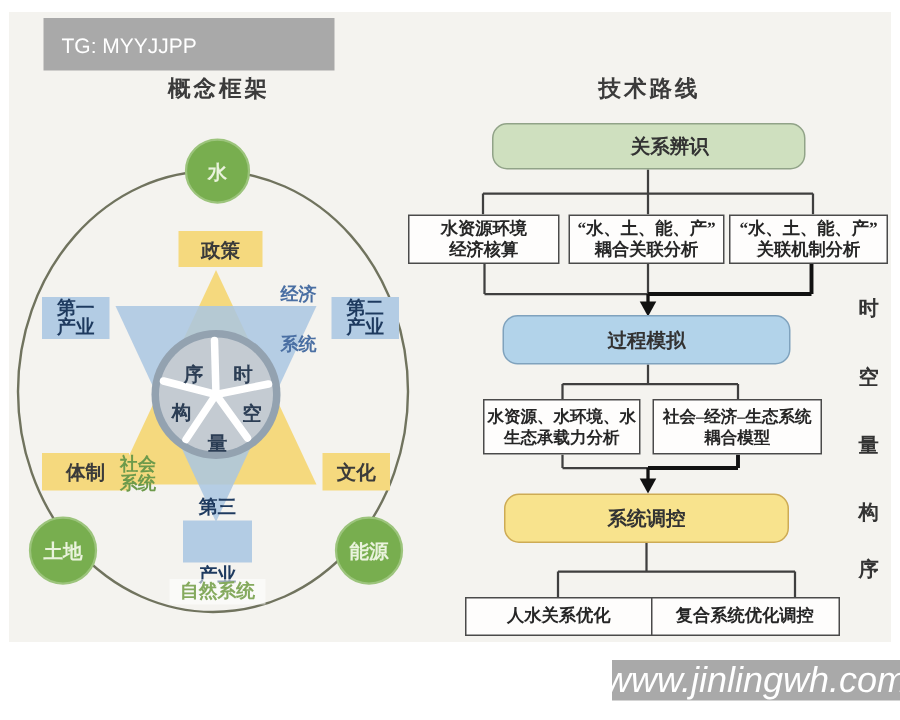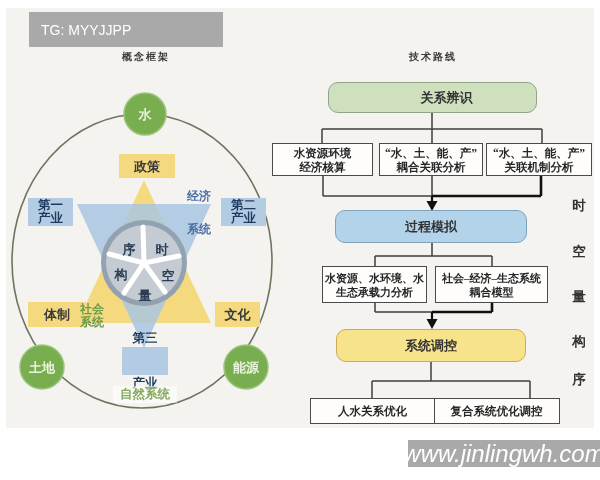--- a/index.html
+++ b/index.html
@@ -1,21 +1,21 @@
 <!DOCTYPE html>
 <html style="--bg_canvas: #f4f3ef; --badge_bg: #a9a9a9; --badge_text: #ffffff; --node_green: #78ae4f; --node_green_stroke: #9cc47c; --node_green_text: #eaf3dd; --ellipse_stroke: #70735e; --yellow: #f5d97e; --blue_box: #b3cce4; --blue_box_text: #1e3a5f; --blue_triangle: #a9c6e2; --wheel_ring: #93a2b0; --wheel_fill: #c4cbd2; --wheel_text: #2c3e55; --econ_text: #4a6fa3; --social_text: #6d9a4b; --natural_text: #85aa5e; --stage_green: #cfe0bf; --stage_green_border: #91a388; --stage_blue: #b2d3ea; --stage_blue_border: #7fa2bd; --stage_yellow: #f8e38d; --stage_yellow_border: #cdab55; --box_border: #4a4a4a; --box_text: #262626; --line: #3f3f3f; --line_dark: #111111; --title_text: #3b3b3b;"><head>
 <meta charset="utf-8">
 <style>
   html,body{margin:0;padding:0;}
   body{font-family:"Liberation Serif","DejaVu Serif",serif;background:#fff;}
   .stage{position:relative;width:600px;height:480px;background:#fff;overflow:hidden;}
   .canvas-bg{position:absolute;left:6px;top:8px;width:588px;height:420px;background:var(--bg_canvas);}
   .abs{position:absolute;box-sizing:border-box;}
   .flexc{display:flex;flex-direction:column;align-items:center;justify-content:center;text-align:center;}
-  .panel-title{font-size:10px;font-weight:bold;color:var(--title_text);letter-spacing:2px;text-align:center;}
+  .panel-title{font-size:15px;font-weight:bold;color:var(--title_text);letter-spacing:2px;text-align:center;}
   .nodebox{font-weight:bold;line-height:13px;}
   .ybox{background:var(--yellow);color:#3a3a3a;font-size:13px;}
   .bbox{background:var(--blue_box);color:var(--blue_box_text);font-size:12.5px;}
   .side-label{font-weight:bold;font-size:12px;line-height:13px;}
   .econ{color:var(--econ_text);}
   .social{color:var(--social_text);}
   .natural{color:var(--natural_text);font-size:12.5px;background:rgba(255,255,255,.55);padding:0 2px;}
   .stagebox{border-radius:10px;font-size:13px;font-weight:bold;color:#333;border:1.5px solid;}
   .stage-green{background:var(--stage_green);border-color:var(--stage_green_border);}
   .stage-blue{background:var(--stage_blue);border-color:var(--stage_blue_border);}

